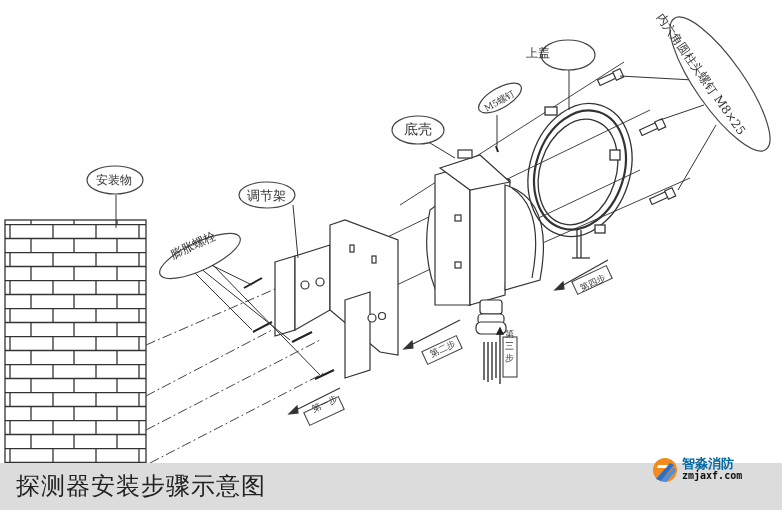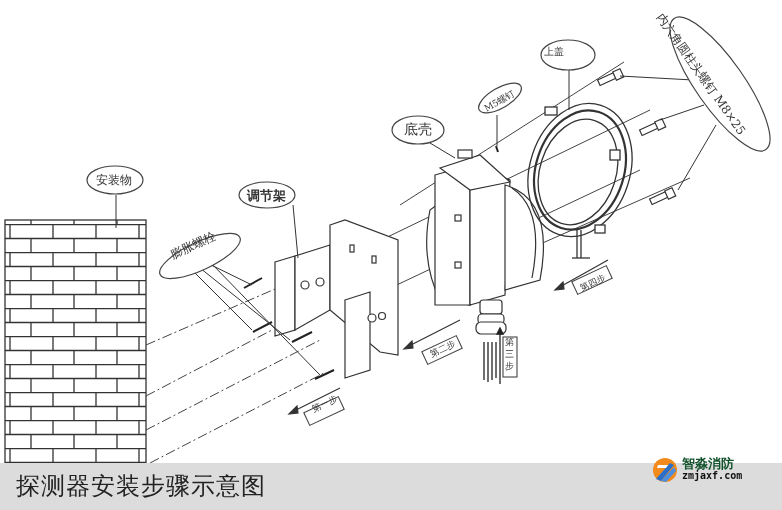--- a/index.html
+++ b/index.html
@@ -1,21 +1,21 @@
 <!DOCTYPE html>
 <html><head>
 <meta charset="utf-8">
 <style>
   html,body{margin:0;padding:0;background:#fff;}
   body{width:782px;height:510px;position:relative;overflow:hidden;font-family:"DejaVu Sans",sans-serif;}
   #stage{position:absolute;left:0;top:0;width:782px;height:510px;}
   .caption-bar{position:absolute;left:0;top:463px;width:782px;height:47px;background:#dcdcdc;}
   .caption-text{position:absolute;left:16px;top:470px;width:782px;text-align:left;font-size:24px;color:#222;font-family:"DejaVu Sans",sans-serif;letter-spacing:1px;}
   .brand{position:absolute;left:652px;top:454px;width:126px;height:30px;}
-  .brand-name{position:absolute;left:30px;top:1px;font-size:13px;font-weight:bold;color:#14532d;font-family:"DejaVu Sans",sans-serif;}
+  .brand-name{position:absolute;left:30px;top:1px;font-size:13px;font-weight:bold;color:#0369a1;font-family:"DejaVu Sans",sans-serif;}
   .brand-url{position:absolute;left:30px;top:16px;font-size:10px;font-weight:bold;color:#111;font-family:"DejaVu Sans Mono",monospace;}
 </style>
 </head>
 <body>
 
 <div id="stage">
 <svg width="782" height="463" viewBox="0 0 782 463" xmlns="http://www.w3.org/2000/svg">
   <defs>
     <pattern id="brick" x="0" y="0" width="43" height="28" patternUnits="userSpaceOnUse">
       <rect width="43" height="28" fill="#fff"></rect>
@@ -152,29 +152,29 @@
         <polygon points="404,349 412,341 413,348"></polygon>
     <line x1="608" y1="260" x2="558" y2="288"></line>
         <polygon points="555,290 563,282 564,289"></polygon>
   </g>
 </svg>
 
 
 <div style="position:absolute;left:0;top:0;width:782px;height:463px;font-family:'DejaVu Serif',serif;color:#333;">
   <span style="position:absolute;left:96px;top:172px;font-size:12px;">安装物</span>
   <span style="position:absolute;left:168px;top:248px;font-size:12px;transform:rotate(-25deg);transform-origin:left top;">膨胀螺栓</span>
-  <span style="position:absolute;left:247px;top:187px;font-size:13px;font-weight:bold;">调节架</span>
+  <span style="position:absolute;left:247px;top:187px;font-size:13px;">调节架</span>
   <span style="position:absolute;left:404px;top:121px;font-size:14px;font-family:Liberation Serif, serif;">底壳</span>
   <span style="position:absolute;left:482px;top:104px;font-size:9px;transform:rotate(-30deg);transform-origin:left top;">M5螺钉</span>
-  <span style="position:absolute;left:544px;top:45px;font-size:10px;">上盖</span>
+  <span style="position:absolute;left:526px;top:45px;font-size:12px;">上盖</span>
   <span style="position:absolute;left:666px;top:10px;font-size:12px;transform:rotate(55deg);transform-origin:left top;white-space:nowrap;">内六角圆柱头螺钉 M8×25</span>
 
   <span style="position:absolute;left:310px;top:404px;font-size:9px;transform:rotate(-25deg);transform-origin:left top;">第一步</span>
   <span style="position:absolute;left:428px;top:349px;font-size:9px;transform:rotate(-25deg);transform-origin:left top;">第二步</span>
-  <span style="position:absolute;left:505px;top:336px;font-size:9px;width:10px;line-height:12px;word-break:break-all;">第三步</span>
+  <span style="position:absolute;left:505px;top:328px;font-size:9px;width:10px;line-height:12px;word-break:break-all;">第三步</span>
   <span style="position:absolute;left:578px;top:283px;font-size:9px;transform:rotate(-25deg);transform-origin:left top;">第四步</span>
 </div>
 </div>
 
 <div class="caption-bar"></div>
 <div class="caption-text">探测器安装步骤示意图</div>
 
 <div class="brand">
   <svg width="26" height="26" viewBox="0 0 26 26" style="position:absolute;left:0;top:3px;">
     <circle cx="13" cy="13" r="12" fill="#f28a1c"></circle>

